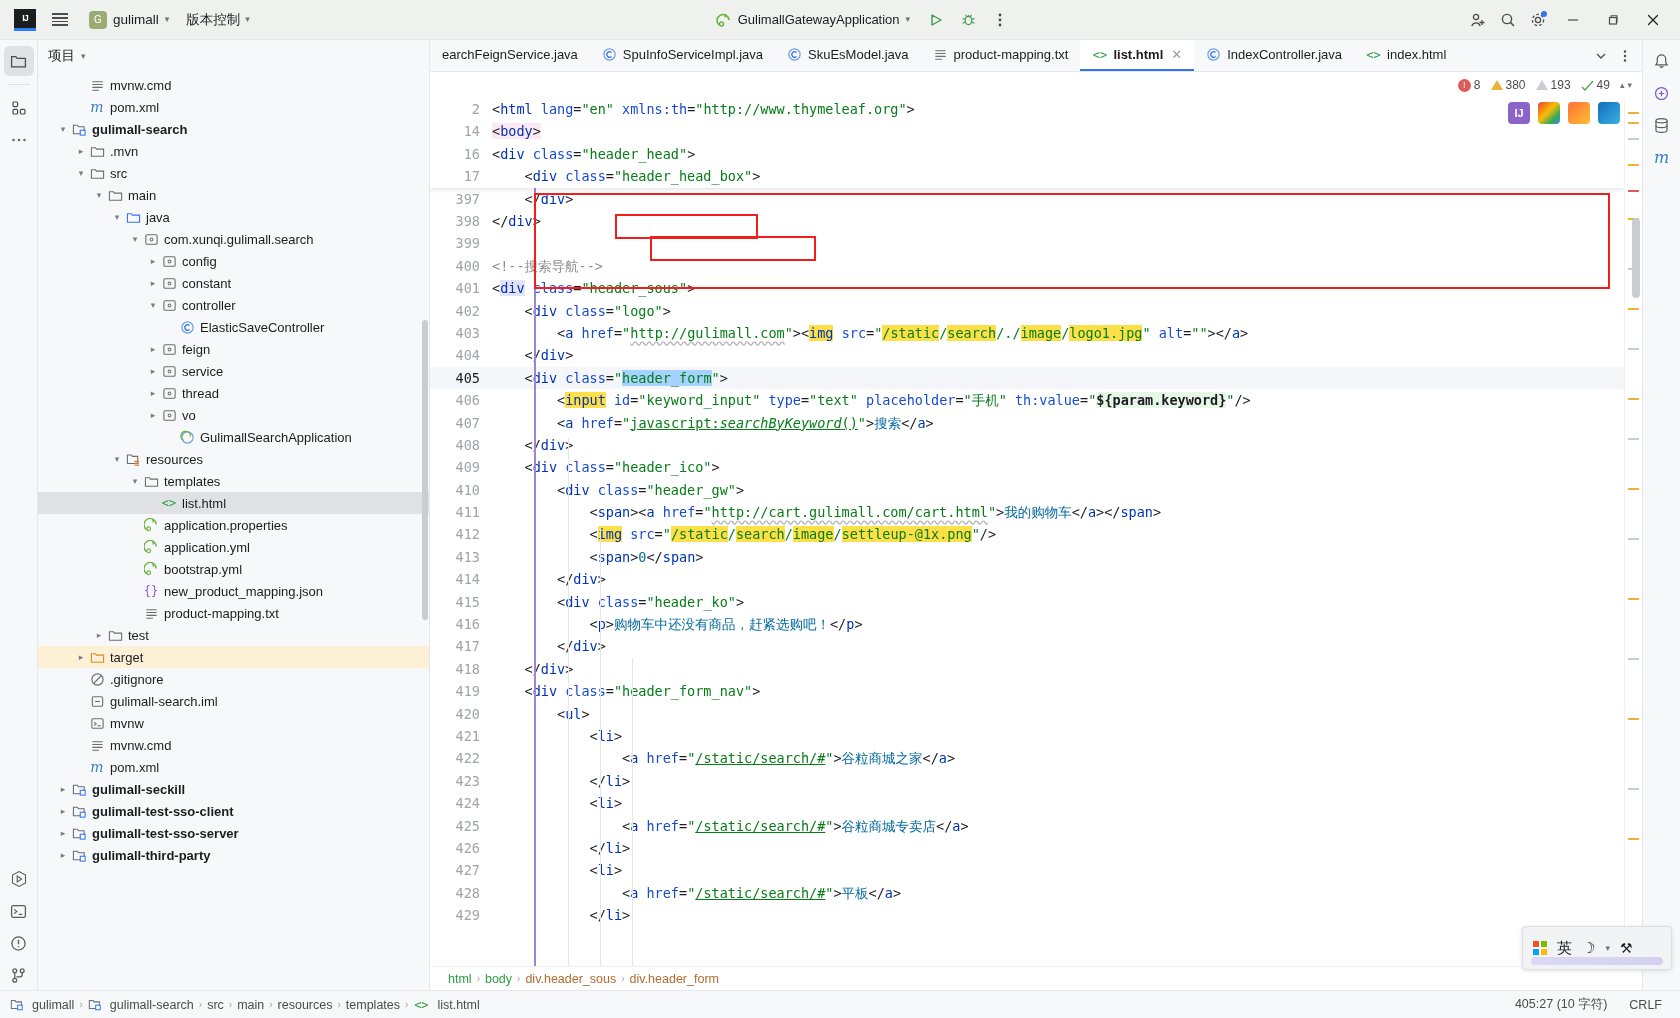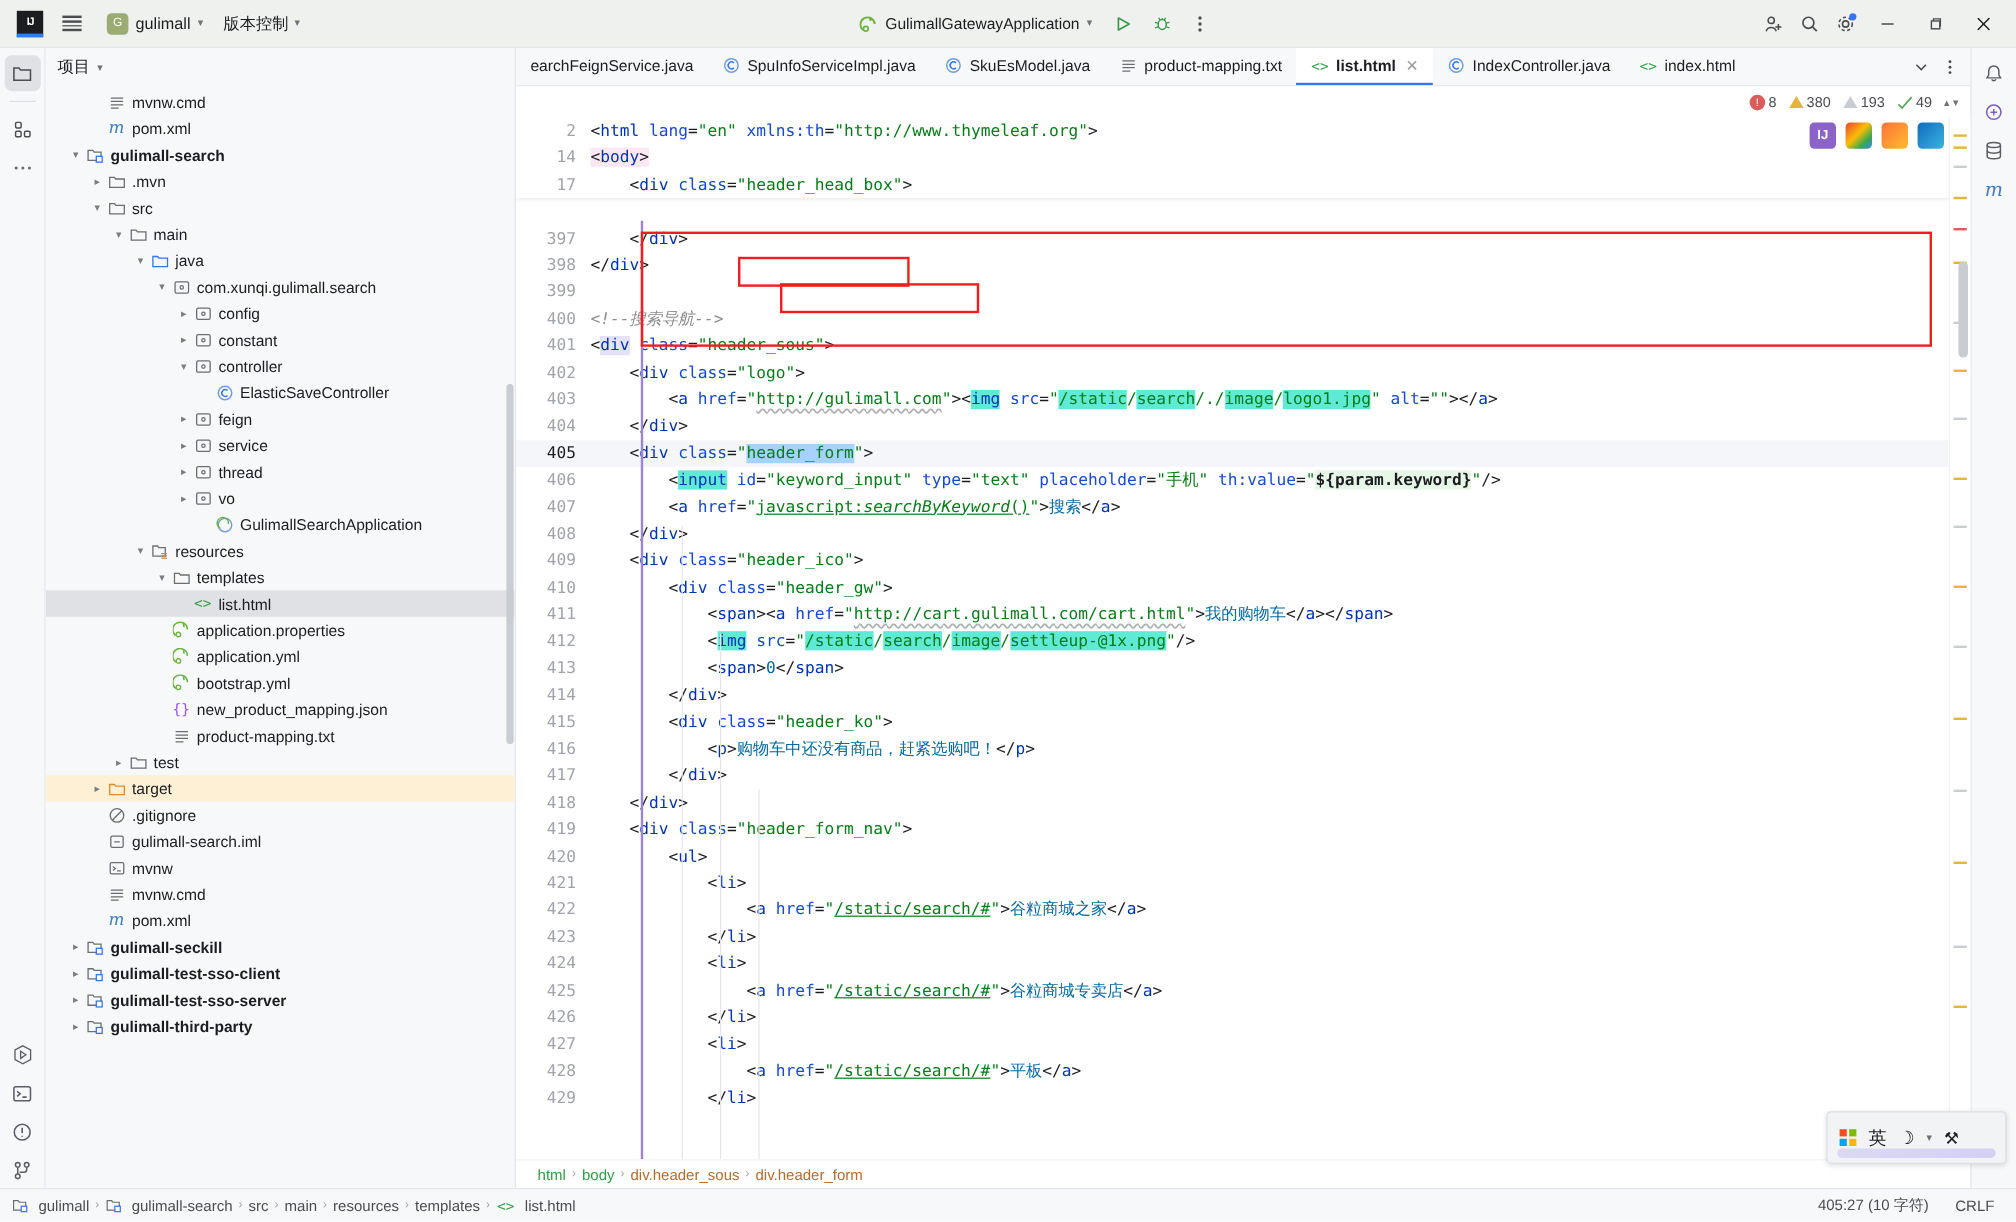--- a/index.html
+++ b/index.html
@@ -104,23 +104,23 @@
   .ln { width:62px; flex:0 0 62px; text-align:right; padding-right:12px; color:#a0a3a9; }
   .lc { flex:1; padding-left:0; position:relative; }
   .line.cur { background:#f5f6fa; }
   .line.cur .ln { color:#1c1d21; }
 
   
   .t-tag { color:#0033b3; }
   .t-attr { color:#174ad4; }
   .t-str { color:#067d17; }
   .t-txt { color:#0369a1; }
-  .t-com { color:#8c8c8c; font-style:italic; }
+  .t-com { color:#8c8c8c; }
   .t-punct { color:#1c1d21; }
-  .hl-yellow { background:#5eead4; }
+  .hl-yellow { background:#fde047; }
   .hl-green { background:#e7f7e7; }
   .hl-blue { background:#a6d2ff; }
   .hl-pink { background:#fce8f4; }
   .t-link { color:#067d17; text-decoration:underline; }
   .t-ital { font-style:italic; }
   .squiggle { text-decoration: underline wavy #b0b0b0; text-underline-offset:3px; }
 
   
   .vguide { position:absolute; top:0; bottom:0; width:1px; background:#e4e6e9; }
   .vguide.purple { background:#9a86d4; width:2px; }
@@ -764,20 +764,21 @@
           <div class="fbtn" style="background:#8c63c9">IJ</div>
           <div class="fbtn" style="background:linear-gradient(135deg,#ea4335,#fbbc05 45%,#34a853 75%,#4285f4)"></div>
           <div class="fbtn" style="background:linear-gradient(135deg,#ff7139,#ffbd2e)"></div>
           <div class="fbtn" style="background:linear-gradient(135deg,#0f6cbd,#3bb3e0)"></div>
         </div>
 
         <div class="codecol" id="codecol">
           <div class="sticky" id="sticky">
               <div class="line"><span class="ln">2</span><span class="lc"><span class="t-punct">&lt;</span><span class="t-tag">html</span> <span class="t-attr">lang</span><span class="t-punct">=</span><span class="t-str">"en"</span> <span class="t-attr">xmlns:th</span><span class="t-punct">=</span><span class="t-str">"http://www.thymeleaf.org"</span><span class="t-punct">&gt;</span></span></div>
               <div class="line"><span class="ln">14</span><span class="lc"><span class="hl-pink"><span class="t-punct">&lt;</span><span class="t-tag">body</span><span class="t-punct">&gt;</span></span></span></div>
+              <div class="line"><span class="ln">16</span><span class="lc"><span class="t-punct">&lt;</span><span class="t-tag">div</span> <span class="t-attr">class</span><span class="t-punct">=</span><span class="t-str">"header_head"</span><span class="t-punct">&gt;</span></span></div>
               <div class="line"><span class="ln">17</span><span class="lc">    <span class="t-punct">&lt;</span><span class="t-tag">div</span> <span class="t-attr">class</span><span class="t-punct">=</span><span class="t-str">"header_head_box"</span><span class="t-punct">&gt;</span></span></div>
             </div>
           <div id="codelines" style="padding-top: 89.6px;">
               <div class="line"><span class="ln">397</span><span class="lc">    <span class="t-punct">&lt;/</span><span class="t-tag">div</span><span class="t-punct">&gt;</span></span></div>
               <div class="line"><span class="ln">398</span><span class="lc"><span class="t-punct">&lt;/</span><span class="t-tag">div</span><span class="t-punct">&gt;</span></span></div>
               <div class="line"><span class="ln">399</span><span class="lc"></span></div>
               <div class="line"><span class="ln">400</span><span class="lc"><span class="t-com">&lt;!--搜索导航--&gt;</span></span></div>
               <div class="line"><span class="ln">401</span><span class="lc"><span class="t-punct">&lt;</span><span class="t-tag" style="background:#e4e2f7">div</span> <span class="t-attr">class</span><span class="t-punct">=</span><span class="t-str">"header_sous"</span><span class="t-punct">&gt;</span></span></div>
               <div class="line"><span class="ln">402</span><span class="lc">    <span class="t-punct">&lt;</span><span class="t-tag">div</span> <span class="t-attr">class</span><span class="t-punct">=</span><span class="t-str">"logo"</span><span class="t-punct">&gt;</span></span></div>
               <div class="line"><span class="ln">403</span><span class="lc">        <span class="t-punct">&lt;</span><span class="t-tag">a</span> <span class="t-attr">href</span><span class="t-punct">=</span><span class="t-str">"</span><span class="t-link squiggle">http://gulimall.com</span><span class="t-str">"</span><span class="t-punct">&gt;&lt;</span><span class="t-tag hl-yellow">img</span> <span class="t-attr">src</span><span class="t-punct">=</span><span class="t-str">"</span><span class="hl-yellow t-str">/static</span><span class="t-str">/</span><span class="hl-yellow t-str">search</span><span class="t-str">/./</span><span class="hl-yellow t-str">image</span><span class="t-str">/</span><span class="hl-yellow t-str">logo1.jpg</span><span class="t-str">"</span> <span class="t-attr">alt</span><span class="t-punct">=</span><span class="t-str">""</span><span class="t-punct">&gt;&lt;/</span><span class="t-tag">a</span><span class="t-punct">&gt;</span></span></div>

